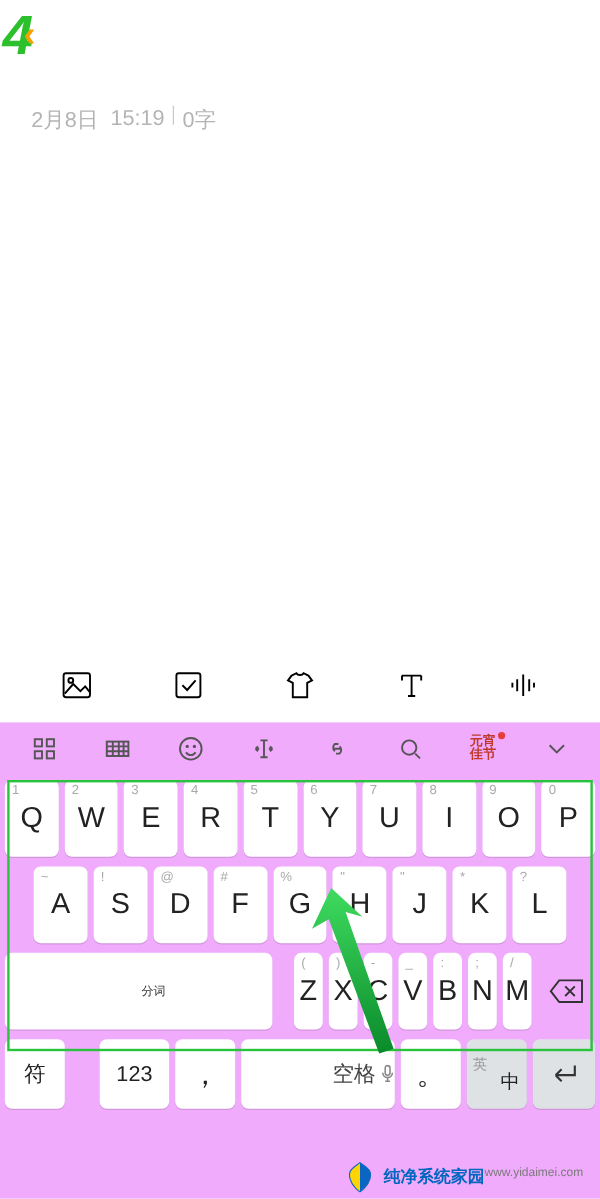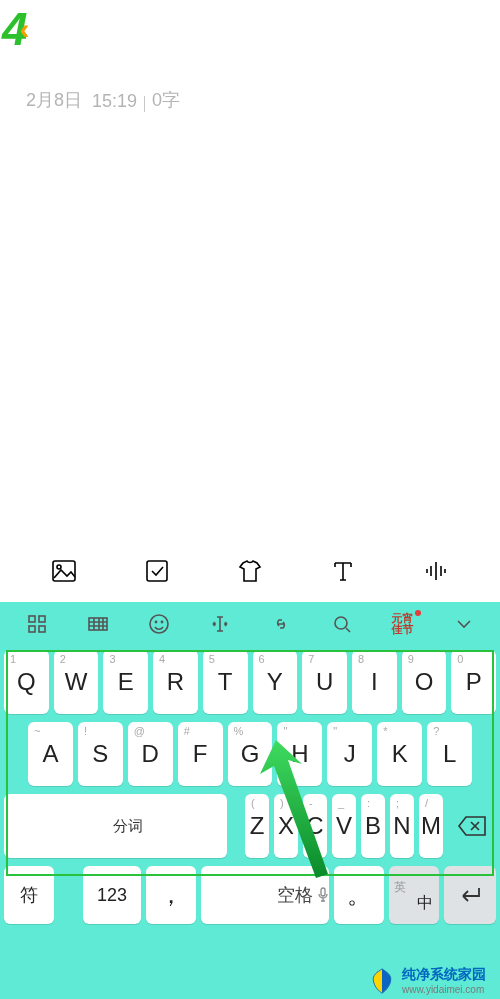--- a/index.html
+++ b/index.html
@@ -1,57 +1,57 @@
 <!DOCTYPE html>
 <html><head>
 <meta charset="utf-8">
 <style>
   *{box-sizing:border-box;margin:0;padding:0;font-family:-apple-system,Helvetica,Arial,sans-serif;}
   body{width:500px;height:999px;background:#fff;position:relative;overflow:hidden;}
   .corner{position:absolute;top:2px;left:2px;display:flex;align-items:center;}
   .corner-4{font-size:46px;font-weight:900;color:#2dc02d;font-style:italic;letter-spacing:-2px;}
   .corner-arrow{font-size:30px;color:#f5a000;font-weight:900;margin-left:-6px;}
-  .meta{position:absolute;top:88px;left:26px;color:#b4b4b4;font-size:18px;display:flex;align-items:flex-end;}
+  .meta{position:absolute;top:88px;left:26px;color:#b4b4b4;font-size:18px;display:flex;align-items:flex-start;}
   .meta .bar{width:1px;height:16px;background:#c8c8c8;margin:0 7px;}
   .note-toolbar{position:absolute;top:545px;left:0;right:0;height:52px;display:flex;justify-content:space-around;align-items:center;padding:0 18px;}
   .note-toolbar .ico{width:30px;height:30px;display:flex;align-items:center;justify-content:center;}
   .note-toolbar svg{width:26px;height:26px;stroke:#000;fill:none;stroke-width:1.6;}
-  .kbd-area{position:absolute;top:602px;left:0;right:0;bottom:0;background:#5eead4;}
+  .kbd-area{position:absolute;top:602px;left:0;right:0;bottom:0;background:#f0abfc;}
   .kbd-tools{height:44px;display:flex;align-items:center;padding:0 6px;}
   .kbd-tools .tool{flex:1;display:flex;align-items:center;justify-content:center;height:100%;color:#555;}
   .kbd-tools svg{width:22px;height:22px;stroke:#555;fill:none;stroke-width:1.6;}
   .hot{font-size:11px;line-height:11px;color:#c0392b;position:relative;font-weight:600;}
   .hot .dot{position:absolute;top:-3px;right:-7px;width:6px;height:6px;border-radius:50%;background:#e63c3c;}
   .rows{padding:4px;}
   .row{display:flex;gap:5px;margin-bottom:8px;}
   .key{background:#fff;border-radius:6px;box-shadow:0 1px 0 rgba(0,0,0,.12);height:64px;position:relative;display:flex;align-items:center;justify-content:center;font-size:24px;color:#222;}
   .key .sup{position:absolute;top:3px;left:6px;font-size:11px;color:#aaa;}
   .r1 .key{flex:1;}
   .r2{padding:0 24px;}
   .r2 .key{flex:1;}
   .r3{padding:0;}
-  .r3 .shift{flex:0 0 64px;background:#fff;font-size:15px;color:#333;padding-left:25px;}
+  .r3 .shift{flex:0 0 64px;background:#fff;font-size:10px;color:#333;padding-left:25px;}
   .r3 .key{flex:1;}
   .r3 .kmid{display:flex;flex:1;gap:5px;}
   .r3 .bksp{flex:0 0 48px;background:transparent;box-shadow:none;}
   .r3 .pad{flex:0 0 8px;}
   .r4 .key{height:58px;}
   .r4 .sym{flex:0 0 50px;}
   .r4 .num{flex:0 0 58px;}
   .r4 .comma{flex:0 0 50px;}
   .r4 .space{flex:1;font-size:18px;color:#444;display:flex;align-items:center;justify-content:flex-end;gap:4px;}
   .r4 .period{flex:0 0 50px;}
   .r4 .lang{flex:0 0 50px;background:#dfe2e5;font-size:12px;line-height:12px;flex-direction:column;}
   .r4 .enter{flex:0 0 52px;background:#dfe2e5;}
   .green-box{position:absolute;border:2px solid #29c23c;top:650px;left:6px;width:488px;height:226px;pointer-events:none;}
   .arrow-ann{position:absolute;top:740px;left:256px;width:80px;height:140px;pointer-events:none;}
   .arrow-ann svg{width:100%;height:100%;}
   .wm{position:absolute;bottom:4px;right:14px;display:flex;align-items:center;gap:6px;}
   .wm-logo{width:28px;height:28px;}
-  .wm-text{display:flex;flex-direction:column;align-items:flex-start;}
+  .wm-text{display:flex;flex-direction:row;align-items:flex-start;}
   .wm-text .cn{font-size:14px;color:#0066bf;font-weight:600;}
   .wm-text .en{font-size:10px;color:#7a7a7a;}
 </style>
 </head>
 <body>
 
 <div class="corner">
   <span class="corner-4">4</span>
   <span class="corner-arrow">‹</span>
 </div>

